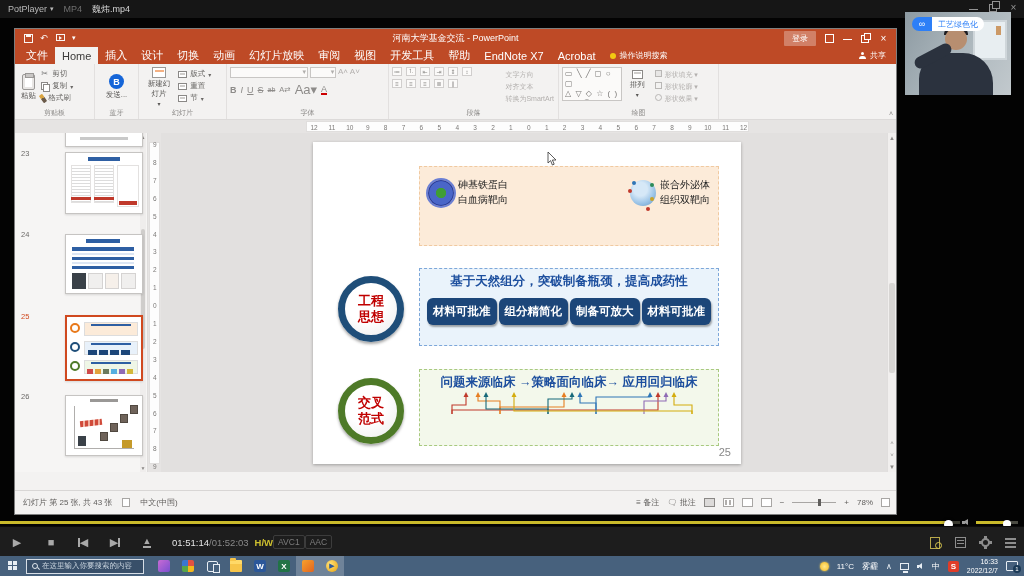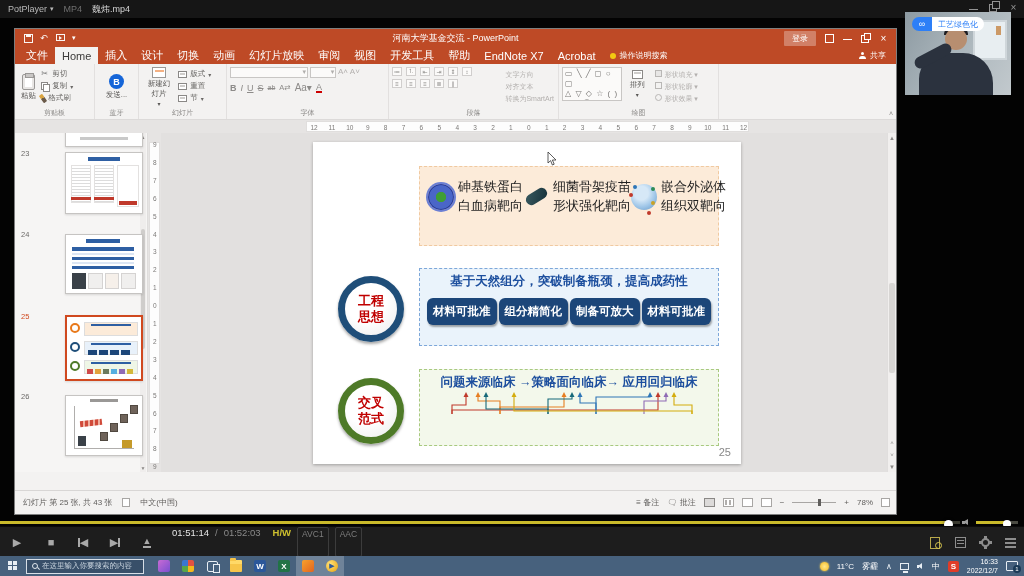--- a/index.html
+++ b/index.html
@@ -129,21 +129,21 @@
 .zoomtrack{width:44px;height:1px;background:#a8a6a4;position:relative}
 .zoomknob{position:absolute;left:26px;top:-3px;width:3px;height:7px;background:#605e5c}
 
 
 .slide{position:absolute;left:152px;top:9px;width:428px;height:322px;background:#fff;box-shadow:0 1px 3px rgba(0,0,0,.3)}
 .badge{position:absolute;left:25px;width:66px;height:66px;border-radius:50%;border-width:7px;border-style:solid;background:radial-gradient(circle at 38% 32%,#ffffff 0 45%,#ebebeb);display:flex;flex-direction:column;align-items:center;justify-content:center;box-shadow:0 2px 3px rgba(0,0,0,.35);color:#c00000;font-weight:bold;font-size:13px;line-height:1.2}
 .srow-box{position:absolute;left:106px;width:300px;border:1px dashed;padding:4px 6px}
 .srow-title{text-align:center;font-weight:bold;font-size:12.5px;color:#1d4f9e;white-space:nowrap}
 .items{display:flex;justify-content:space-between;align-items:center;margin-top:7px;padding:0 2px}
 .item{display:flex;align-items:center;gap:4px}
-.item .txt{font-size:13px;color:#222;line-height:1.45;white-space:nowrap}
+.item .txt{font-size:10px;color:#222;line-height:1.45;white-space:nowrap}
 .vico{width:26px;height:26px;flex:none}
 .vico.ferritin{border-radius:50%;background:radial-gradient(circle,#3f9e35 0 26%,#4a66c8 30% 62%,#2b3f9e 66% 100%);box-shadow:0 0 0 2px #6b7fd4}
 .vico.bacteria{width:26px;height:26px;position:relative}
 .vico.bacteria::after{content:"";position:absolute;left:2px;top:7px;width:23px;height:11px;border-radius:7px;background:linear-gradient(135deg,#3a5a60,#16313a);transform:rotate(-32deg)}
 .vico.exosome{border-radius:50%;background:radial-gradient(circle at 40% 35%,#d6e8f7 0 30%,#9fc6e8 60%,#5e93c4);box-shadow:2px -1px 0 -10px transparent;position:relative}
 .vico.exosome::before{content:"";position:absolute;width:4px;height:4px;border-radius:50%;background:#c0392b;left:-2px;top:9px;box-shadow:22px -6px 0 #2e8b57,18px 18px 0 #c0392b,4px -8px 0 #2e75b6,22px 8px 0 #c8a227}
 .pills{display:flex;justify-content:space-between;margin-top:8px;padding:0 1px}
 .pill{background:#1c4679;color:#fff;font-weight:bold;font-size:11.5px;padding:6px 6px;border-radius:6px;box-shadow:1px 2px 2px rgba(0,0,0,.35);white-space:nowrap}
 .disc-row{display:flex;justify-content:space-between;margin-top:1px;padding:0 2px}
 .disc{width:44px;text-align:center;font-weight:bold;font-size:10.5px;border:2px solid;border-radius:7px;padding:3px 0;box-shadow:1px 1px 1px rgba(0,0,0,.25)}
@@ -161,21 +161,21 @@
 .spk{position:absolute;left:962px;top:1px;width:8px;height:7px}
 .spk::before{content:"";position:absolute;left:0;top:2px;width:3px;height:3px;background:#9a9a9a}
 .spk::after{content:"";position:absolute;left:1px;top:0;border-right:5px solid #9a9a9a;border-top:3.5px solid transparent;border-bottom:3.5px solid transparent}
 .voltrack{position:absolute;left:976px;top:3px;width:42px;height:3px;background:#4a4a42}
 .volfill{position:absolute;left:0;top:0;height:3px;width:31px;background:#c9b92a}
 .voldot{position:absolute;left:27px;top:-1px;width:8px;height:8px;border-radius:50%;background:#fff}
 .pbar{position:absolute;left:0;top:526px;width:1024px;height:30px;background:#1d1d1d;border-top:1px solid #0a0a0a;color:#a9a9a9}
 .pbtn{position:absolute;top:0;height:30px;display:flex;align-items:center;justify-content:center;font-size:11px;width:26px}
 .pbtn .bar{display:inline-block;width:2px;height:9px;background:currentColor}
 .pbtn.eject span{border-bottom:2px solid currentColor;line-height:8px;font-size:9px;padding-bottom:1px}
-.ptime{position:absolute;left:172px;top:0;height:30px;display:flex;gap:6px;font-size:9.5px}
+.ptime{position:absolute;left:172px;top:0;height:30px;display:flex;align-items:center;gap:0;font-size:9.5px}
 .ptime .cur{color:#e6e6e6}
 .ptime .tot{color:#8a8a8a}
 .ptime .hw{color:#cfc12f;font-weight:bold;margin-left:6px}
 .codec{color:#7d7d7d;border:1px solid #3c3c3c;padding:1px 4px;border-radius:2px;font-size:8.5px}
 .pright{position:absolute;right:8px;top:0;height:30px;display:flex;align-items:center;gap:14px}
 .pico{width:11px;height:11px;position:relative}
 .pico.browse::before{content:"";position:absolute;left:0;top:0;width:8px;height:10px;border:1px solid #b9a94a}
 .pico.browse::after{content:"";position:absolute;right:-1px;bottom:-1px;width:5px;height:5px;border:1.5px solid #d7c64f;border-radius:50%}
 .pico.playlist::before{content:"";position:absolute;inset:0;border:1px solid #8d8d8d}
 .pico.playlist::after{content:"";position:absolute;left:2px;right:2px;top:3px;height:1px;background:#8d8d8d;box-shadow:0 3px 0 #8d8d8d}
@@ -354,21 +354,21 @@
         <span class="fontbox"></span>
         <span class="fontbox sz"></span>
         <span class="dis" style="font-size:8px"> A˄ A˅</span>
         <div class="fbtnrow">
           <b>B</b>
           <i>I</i>
           <span class="u">U</span>
           <span class="s">S</span>
           <span class="s" style="font-size:7px">ab</span>
           <span style="font-size:7.5px">A⇄</span>
-          <span style="font-size:10px">Aa▾</span>
+          <span style="font-size:13px">Aa▾</span>
           <span style="border-bottom:2px solid #c00;line-height:8px">A</span>
         </div>
         <span class="glabel">字体</span>
       </div>
       <div class="rgroup" style="width:170px">
         <div class="parrow">
           <span class="pgl">≔</span>
           <span class="pgl">⒈</span>
           <span class="pgl">⇤</span>
           <span class="pgl">⇥</span>
@@ -529,27 +529,20 @@
     <div class="canvas">
       <div class="slide">
 
         <div class="srow-box" style="top:24px;height:80px;background:#fcebd9;border-color:#f0c9a0">
           <div class="items">
               <div class="item">
                 <span class="vico ferritin"></span>
                 <div class="txt">
                   <div>砷基铁蛋白</div>
                   <div>白血病靶向</div>
-                </div>
-              </div>
-              <div class="item">
-                <span class="vico bacteria"></span>
-                <div class="txt">
-                  <div>细菌骨架疫苗</div>
-                  <div>形状强化靶向</div>
                 </div>
               </div>
               <div class="item">
                 <span class="vico exosome"></span>
                 <div class="txt">
                   <div>嵌合外泌体</div>
                   <div>组织双靶向</div>
                 </div>
               </div>
             </div>

